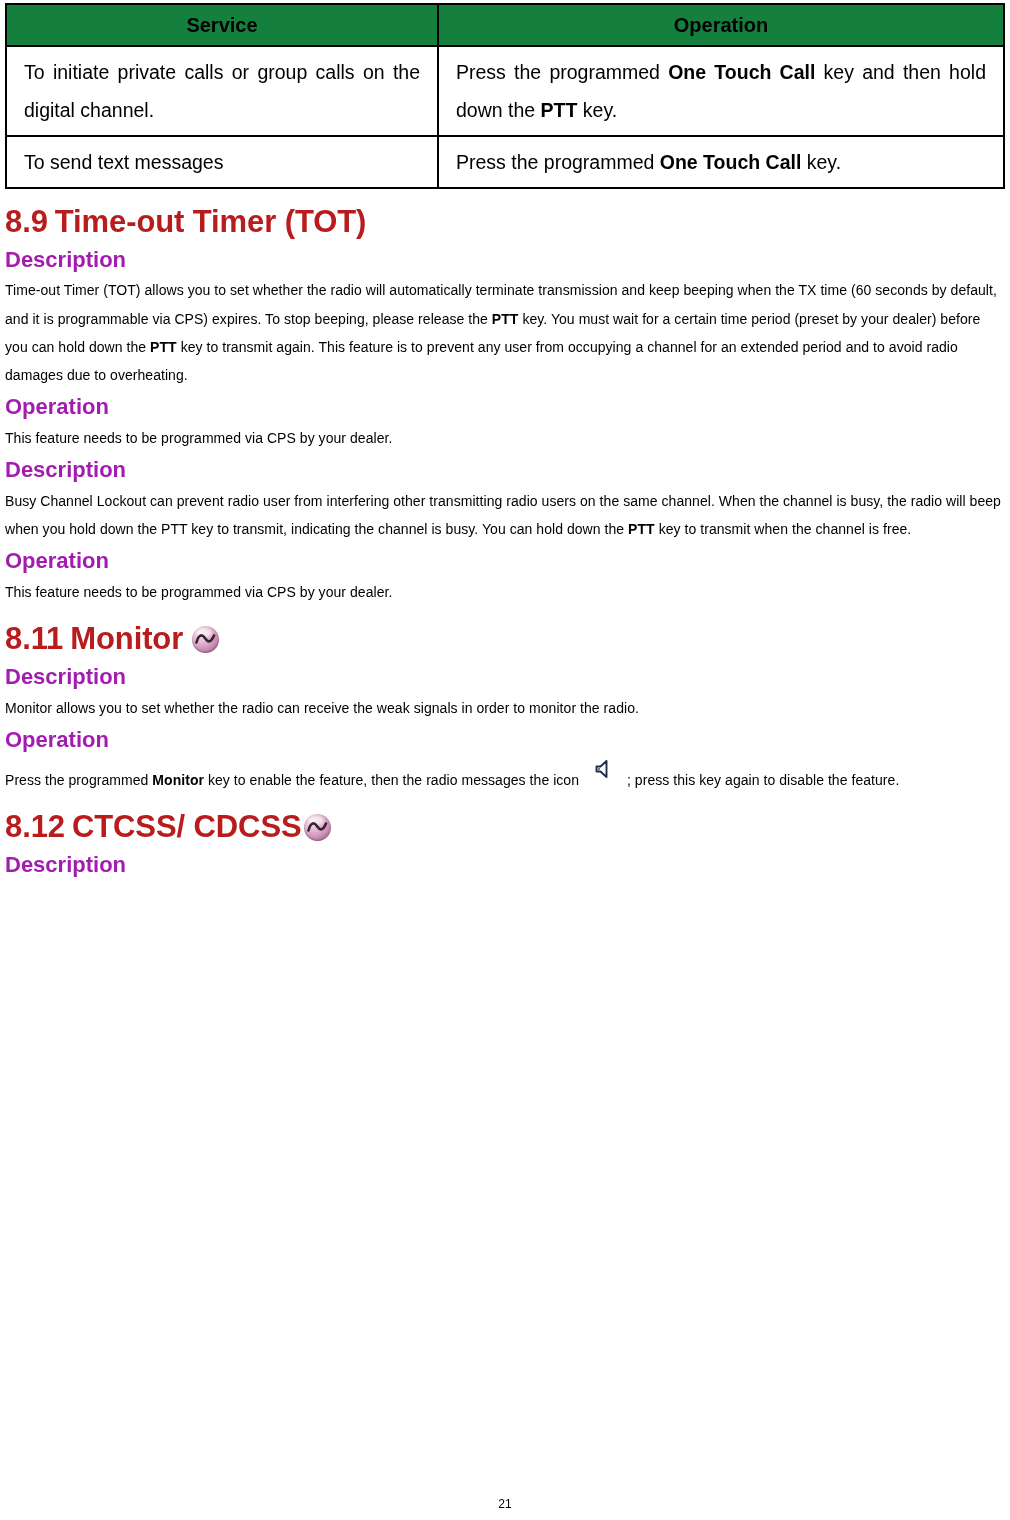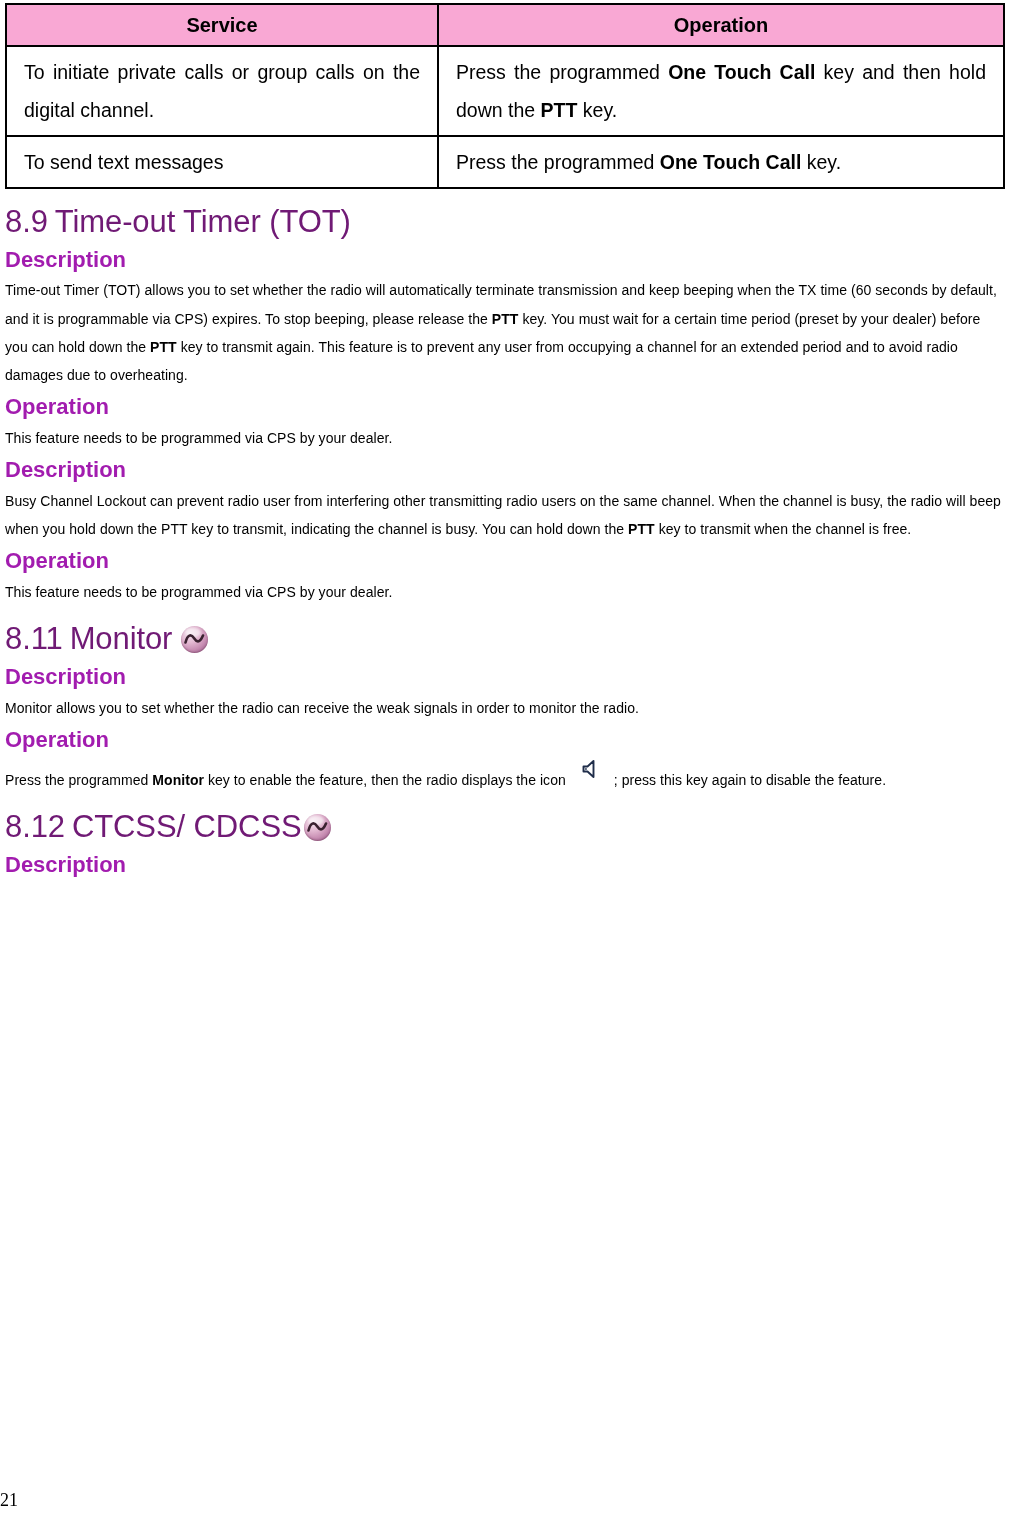--- a/index.html
+++ b/index.html
@@ -32,39 +32,39 @@
   }
   table.svc-table th,
   table.svc-table td {
     border: 2px solid #000000;
     padding: 6px 17px;
     font-size: 19.5px;
     vertical-align: middle;
     line-height: 1.95;
   }
   table.svc-table th {
-    background: #f9a8d4;
+    background: #15803d;
     text-align: center;
     font-weight: bold;
     font-size: 20px;
     padding: 8px 9px;
     line-height: 1.2;
   }
   col.c-service { width: 432px; }
   col.c-operation { width: 566px; }
   td.justify-cell {
     text-align: justify;
     text-align-last: left;
   }
 
   
   h2.sec {
-    color: #701a75;
+    color: #b91c1c;
     font-size: 31px;
-    font-weight: normal;
+    font-weight: bold;
     margin: 14px 0 2px 0;
     line-height: 1.25;
     letter-spacing: -0.1px;
   }
   h2.sec .num { margin-right: 7px; }
   h3.sub {
     color: #a21caf;
     font-size: 22px;
     font-weight: bold;
     margin: 4px 0 2px 0;
@@ -121,23 +121,23 @@
     vertical-align: 4px;
     margin: 0 11px 0 9px;
   }
 
   
   .page-number {
     position: absolute;
     left: 0;
     right: 0;
     bottom: 12px;
-    font-size: 18px;
+    text-align: center;
+    font-size: 12px;
     color: #000;
-    font-family: Liberation Serif, serif;
   }
 </style>
 </head>
 <body>
 
 <div class="page">
 
   <table class="svc-table">
     <colgroup>
       <col class="c-service">
@@ -175,21 +175,21 @@
   <p class="body">This feature needs to be programmed via CPS by your dealer.</p>
 
   <h2 class="sec">
     <span class="num">8.11</span><span>Monitor</span><span class="wave-badge spaced"><span class="gloss"></span><svg width="21" height="19" viewBox="0 0 21 19">
           <path d="M1.5 12.5 C3.5 4.5, 7 3.5, 10.3 8.5 C13.2 13, 16 12.5, 19 5.5" stroke="#3a2230" stroke-width="2.6" fill="none" stroke-linecap="round"></path>
         </svg></span>
   </h2>
   <h3 class="sub">Description</h3>
   <p class="body">Monitor allows you to set whether the radio can receive the weak signals in order to monitor the radio.</p>
   <h3 class="sub">Operation</h3>
-  <p class="body"><span>Press the programmed </span><b>Monitor</b><span> key to enable the feature, then the radio displays the icon </span><span class="speaker-icon"><svg width="24" height="24" viewBox="0 0 24 24">
+  <p class="body"><span>Press the programmed </span><b>Monitor</b><span> key to enable the feature, then the radio messages the icon </span><span class="speaker-icon"><svg width="24" height="24" viewBox="0 0 24 24">
           <path d="M4.5 9.5 H8.5 L14.5 4 V20 L8.5 14.5 H4.5 Z" fill="none" stroke="#1f2d4a" stroke-width="1.9" stroke-linejoin="round"></path>
           <path d="M6.3 11 H7.6 V13 H6.3 Z" fill="#1f2d4a"></path>
         </svg></span><span>; press this key again to disable the feature.</span></p>
 
   <h2 class="sec">
     <span class="num">8.12</span><span>CTCSS/ CDCSS</span><span class="wave-badge"><span class="gloss"></span><svg width="21" height="19" viewBox="0 0 21 19">
           <path d="M1.5 12.5 C3.5 4.5, 7 3.5, 10.3 8.5 C13.2 13, 16 12.5, 19 5.5" stroke="#3a2230" stroke-width="2.6" fill="none" stroke-linecap="round"></path>
         </svg></span>
   </h2>
   <h3 class="sub">Description</h3>

